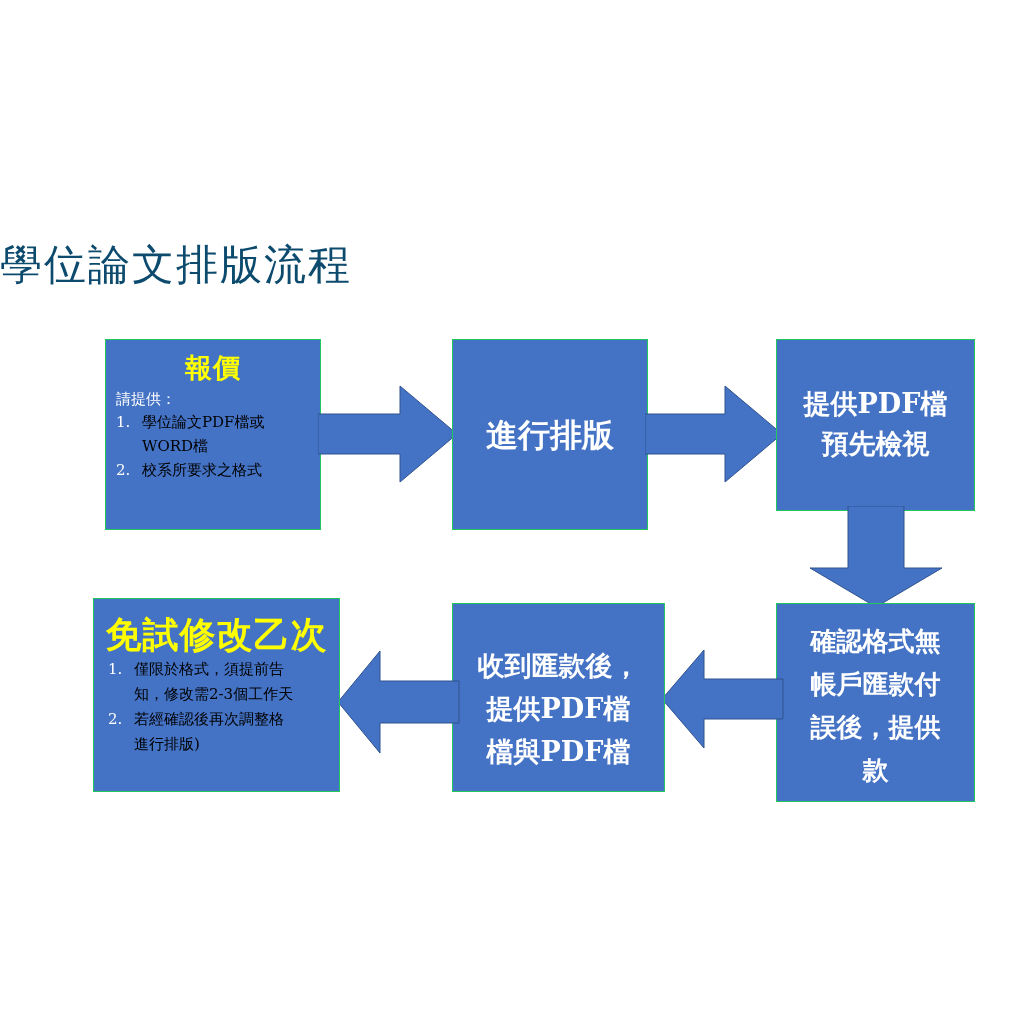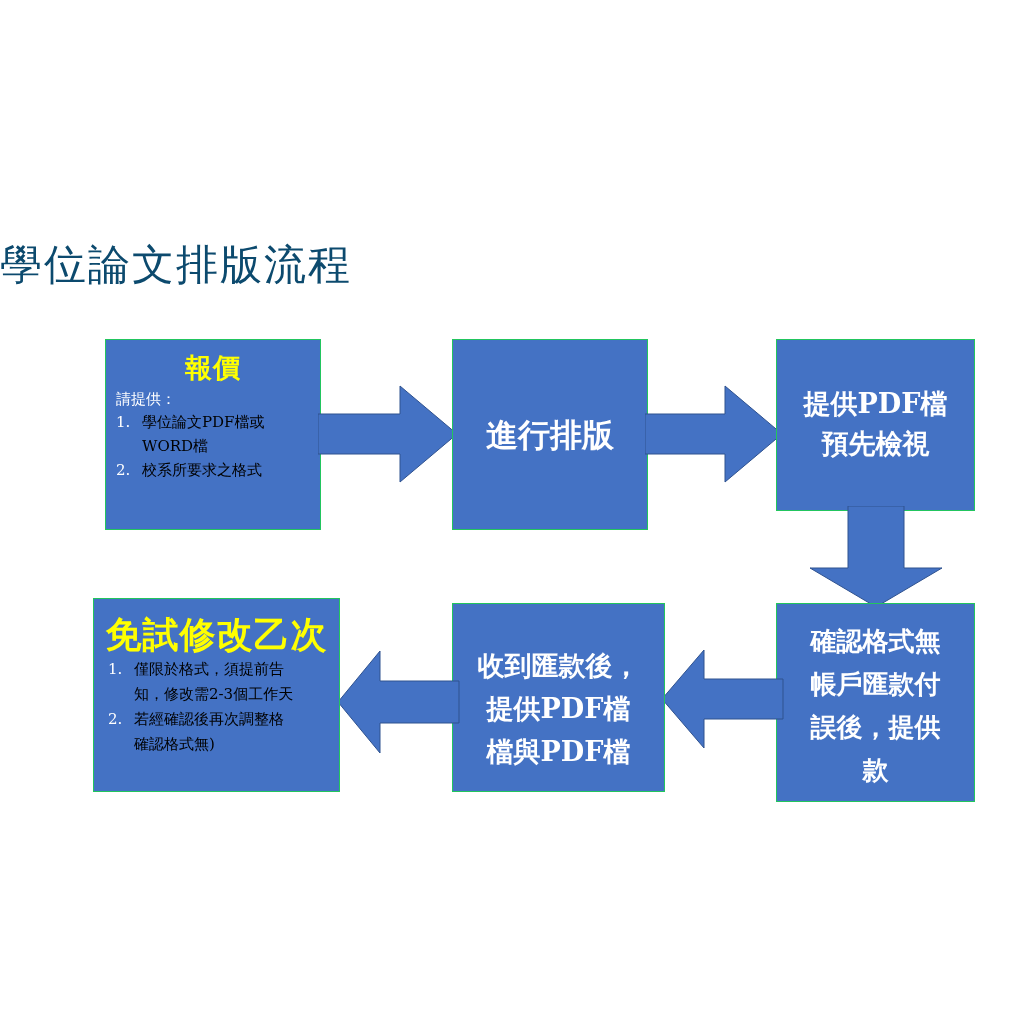--- a/index.html
+++ b/index.html
@@ -224,18 +224,18 @@
       <div class="li-row">
         <span class="li-num"></span>
         <span class="li-txt">知，修改需2-3個工作天</span>
       </div>
       <div class="li-row">
         <span class="li-num">2.</span>
         <span class="li-txt">若經確認後再次調整格</span>
       </div>
       <div class="li-row">
         <span class="li-num"></span>
-        <span class="li-txt">確認格式無)</span>
+        <span class="li-txt">進行排版)</span>
       </div>
     </div>
   </div>
 
 </div>
 
 </body></html>

